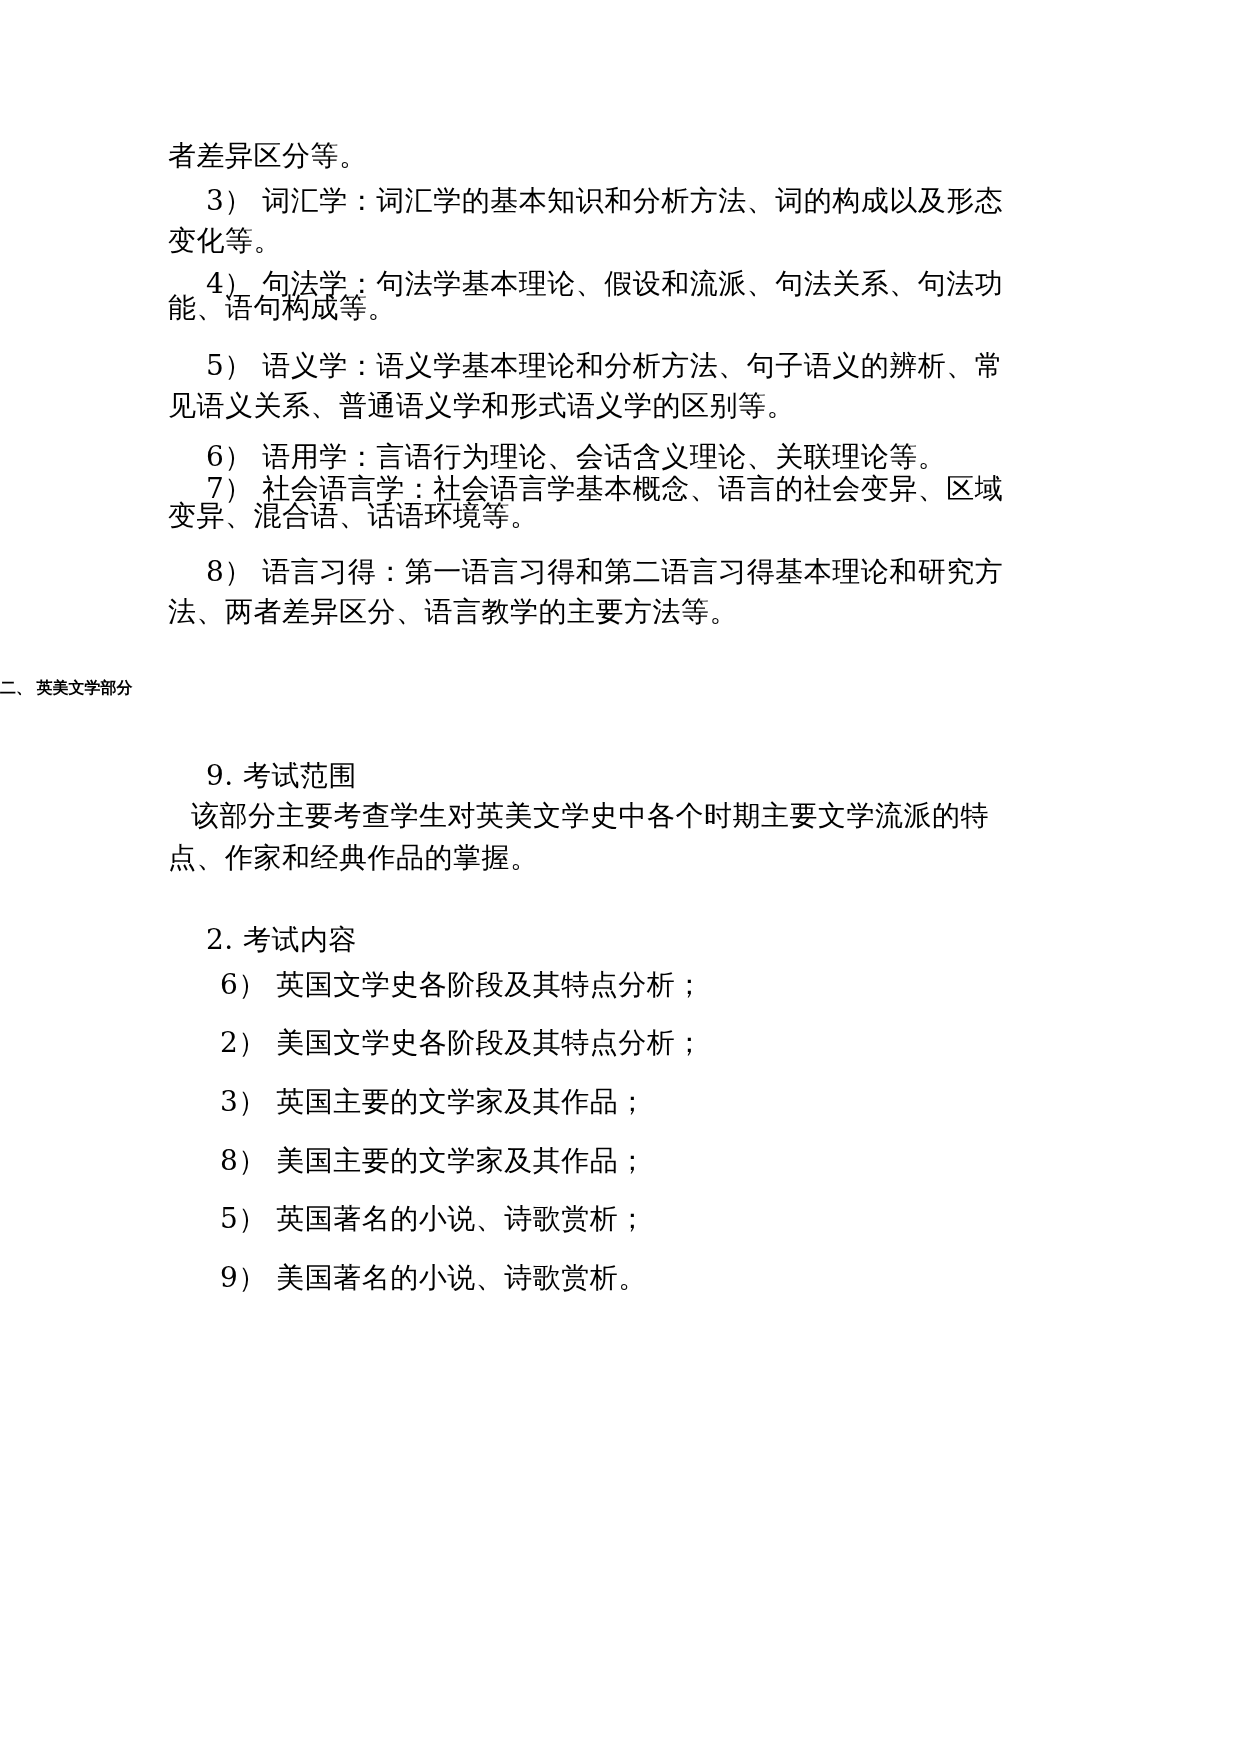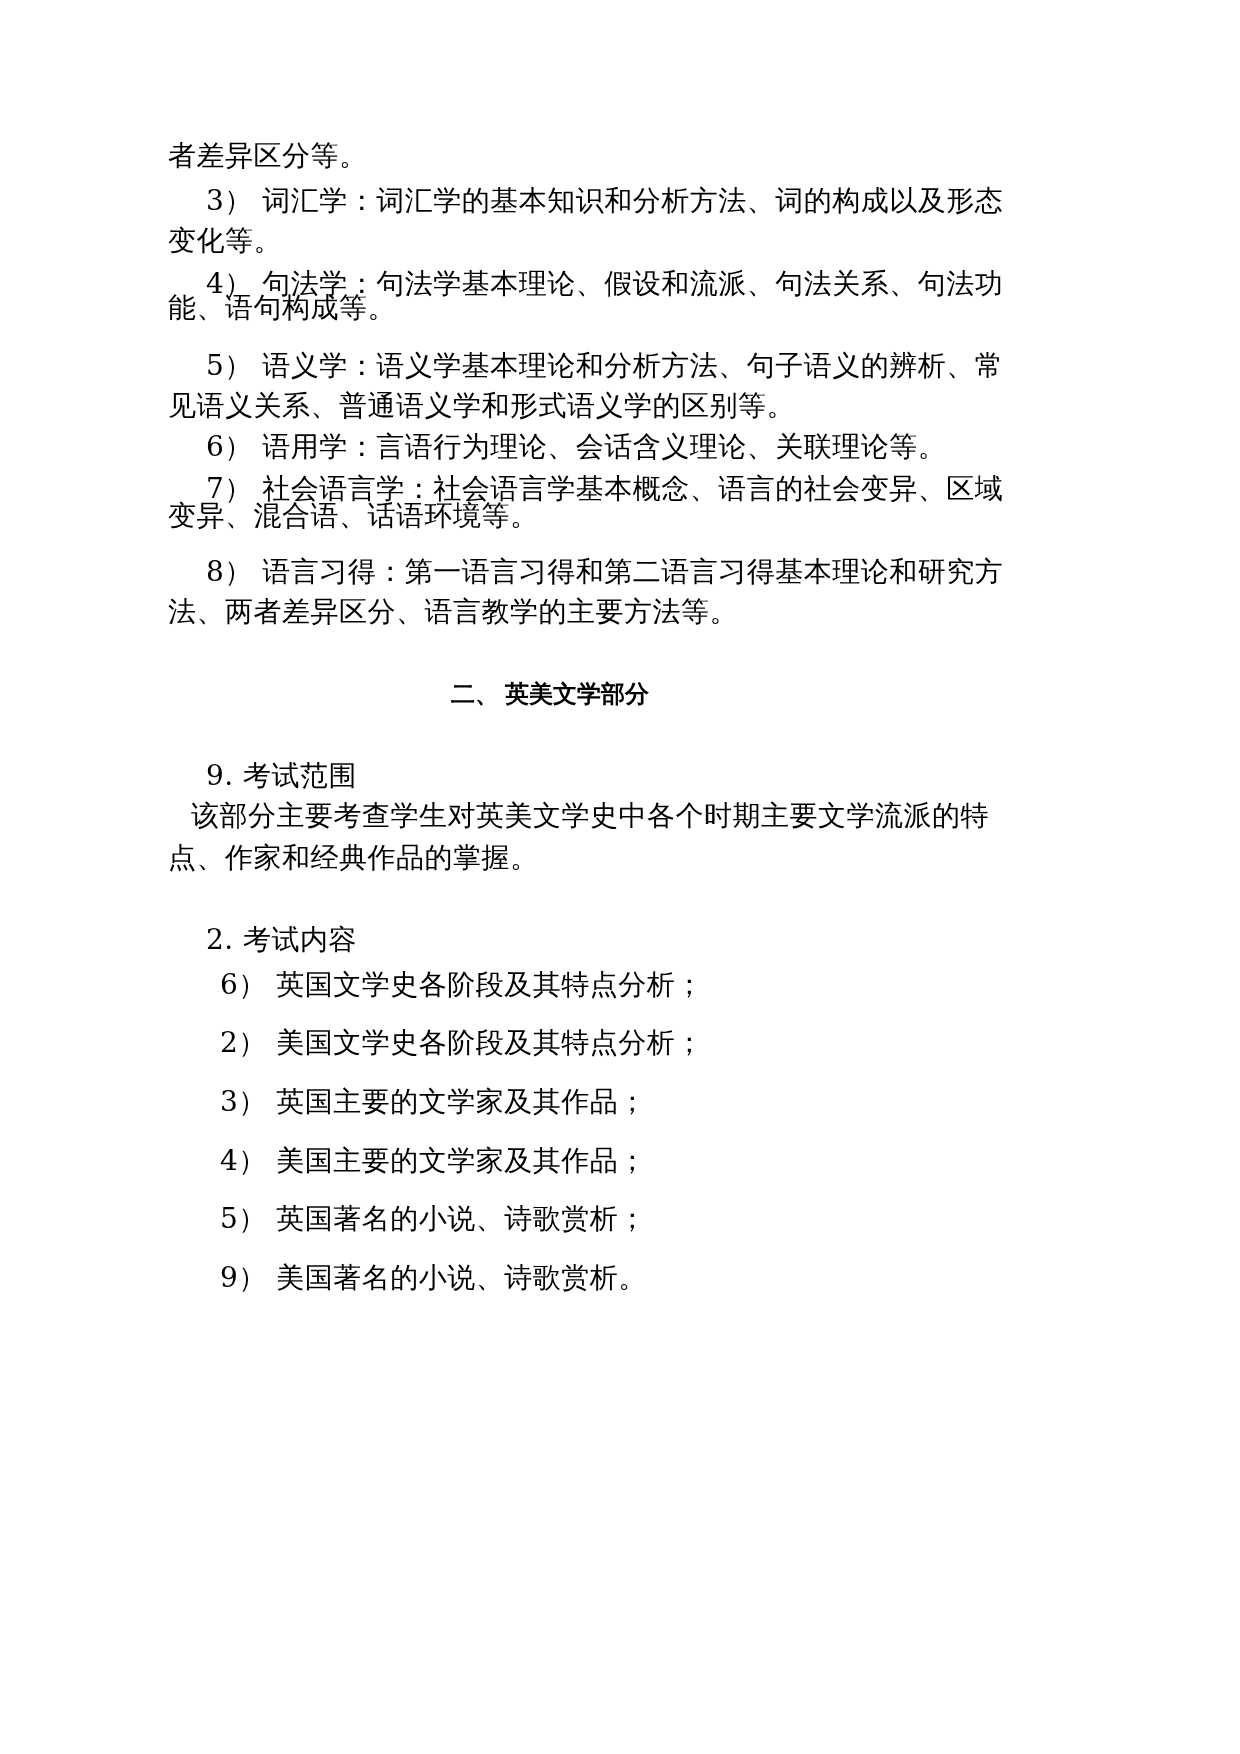--- a/index.html
+++ b/index.html
@@ -6,47 +6,47 @@
     body {
       width: 1240px; height: 1754px; position: relative; overflow: hidden;
       font-family: "DejaVu Serif", "Liberation Serif", serif;
       color: #000;
     }
     .line {
       position: absolute; left: 168px; font-size: 28px; line-height: 32px;
       white-space: nowrap; letter-spacing: 0.5px;
     }
     .heading {
-      position: absolute; left: 0; width: 1100px; text-align: center;
-      font-size: 24px; font-weight: bold; font-family: Liberation Serif, serif;
+      position: absolute; left: 0; width: 1100px; 
+      font-size: 16px; font-weight: bold; font-family: Liberation Sans, sans-serif;
     }
   </style>
 </head>
 <body>
 
 <div>
   <div class="line" style="top:140px">者差异区分等。</div>
   <div class="line" style="top:185px; left:206px">3） 词汇学：词汇学的基本知识和分析方法、词的构成以及形态</div>
   <div class="line" style="top:225px">变化等。</div>
   <div class="line" style="top:268px; left:206px">4） 句法学：句法学基本理论、假设和流派、句法关系、句法功</div>
   <div class="line" style="top:292px">能、语句构成等。</div>
   <div class="line" style="top:350px; left:206px">5） 语义学：语义学基本理论和分析方法、句子语义的辨析、常</div>
   <div class="line" style="top:390px">见语义关系、普通语义学和形式语义学的区别等。</div>
-  <div class="line" style="top:431px; left:206px">6） 语用学：言语行为理论、会话含义理论、关联理论等。</div>
+  <div class="line" style="top:441px; left:206px">6） 语用学：言语行为理论、会话含义理论、关联理论等。</div>
   <div class="line" style="top:473px; left:206px">7） 社会语言学：社会语言学基本概念、语言的社会变异、区域</div>
   <div class="line" style="top:500px">变异、混合语、话语环境等。</div>
   <div class="line" style="top:556px; left:206px">8） 语言习得：第一语言习得和第二语言习得基本理论和研究方</div>
   <div class="line" style="top:596px">法、两者差异区分、语言教学的主要方法等。</div>
 
   <div class="heading" style="top:678px">二、 英美文学部分</div>
 
   <div class="line" style="top:760px; left:206px">9. 考试范围</div>
   <div class="line" style="top:800px; left:191px">该部分主要考查学生对英美文学史中各个时期主要文学流派的特</div>
   <div class="line" style="top:842px">点、作家和经典作品的掌握。</div>
 
   <div class="line" style="top:924px; left:206px">2. 考试内容</div>
   <div class="line" style="top:969px; left:220px">6） 英国文学史各阶段及其特点分析；</div>
   <div class="line" style="top:1027px; left:220px">2） 美国文学史各阶段及其特点分析；</div>
   <div class="line" style="top:1086px; left:220px">3） 英国主要的文学家及其作品；</div>
-  <div class="line" style="top:1145px; left:220px">4） 美国主要的文学家及其作品；</div>
+  <div class="line" style="top:1145px; left:220px">8） 美国主要的文学家及其作品；</div>
   <div class="line" style="top:1203px; left:220px">5） 英国著名的小说、诗歌赏析；</div>
   <div class="line" style="top:1262px; left:220px">9） 美国著名的小说、诗歌赏析。</div>
 </div>
 
 </body></html>

